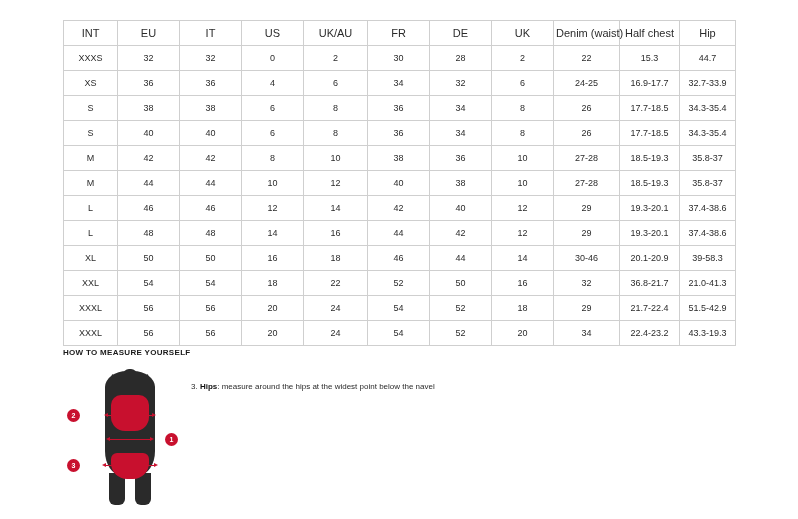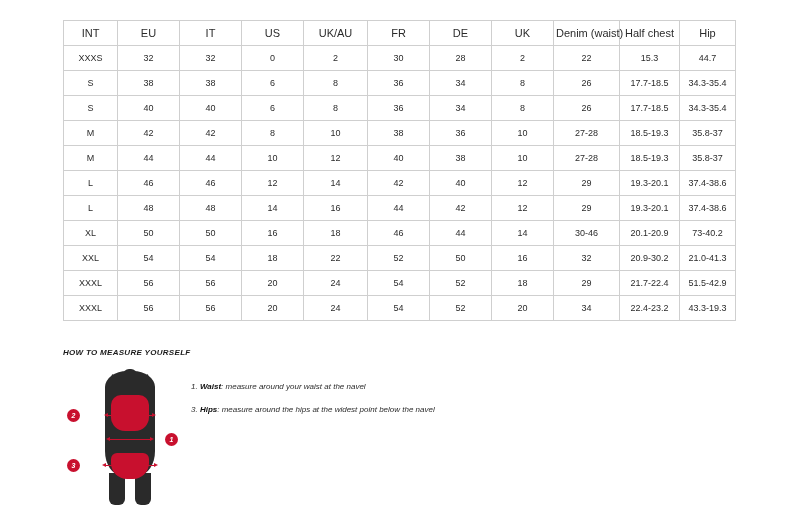--- a/index.html
+++ b/index.html
@@ -61,21 +61,20 @@
   col.c8  { width: 66px; }
   col.c9  { width: 60px; }
   col.c10 { width: 56px; }
 
   
   .measure-section {
     position: absolute;
     left: 63px;
     top: 348px;
     width: 680px;
-    font-style: italic;
   }
   .measure-title {
     font-size: 8px;
     font-weight: bold;
     letter-spacing: 0.3px;
     color: #1a1a1a;
     margin-bottom: 12px;
   }
   .measure-body {
     position: relative;
@@ -257,20 +256,33 @@
           <td>0</td>
           <td>2</td>
           <td>30</td>
           <td>28</td>
           <td>2</td>
           <td>22</td>
           <td>15.3</td>
           <td>44.7</td>
         </tr>
         <tr>
+          <td>XS</td>
+          <td>36</td>
+          <td>36</td>
+          <td>4</td>
+          <td>6</td>
+          <td>34</td>
+          <td>32</td>
+          <td>6</td>
+          <td>24-25</td>
+          <td>16.9-17.7</td>
+          <td>32.7-33.9</td>
+        </tr>
+        <tr>
           <td>S</td>
           <td>38</td>
           <td>38</td>
           <td>6</td>
           <td>8</td>
           <td>36</td>
           <td>34</td>
           <td>8</td>
           <td>26</td>
           <td>17.7-18.5</td>
@@ -345,33 +357,33 @@
           <td>XL</td>
           <td>50</td>
           <td>50</td>
           <td>16</td>
           <td>18</td>
           <td>46</td>
           <td>44</td>
           <td>14</td>
           <td>30-46</td>
           <td>20.1-20.9</td>
-          <td>73-40.2</td>
+          <td>39-58.3</td>
         </tr>
         <tr>
           <td>XXL</td>
           <td>54</td>
           <td>54</td>
           <td>18</td>
           <td>22</td>
           <td>52</td>
           <td>50</td>
           <td>16</td>
           <td>32</td>
-          <td>20.9-30.2</td>
+          <td>36.8-21.7</td>
           <td>21.0-41.3</td>
         </tr>
         <tr>
           <td>XXXL</td>
           <td>56</td>
           <td>56</td>
           <td>20</td>
           <td>24</td>
           <td>54</td>
           <td>52</td>
@@ -419,24 +431,20 @@
           <div class="m-line m-hip"></div>
 
           <div class="badge badge-1">1</div>
           <div class="badge badge-2">2</div>
           <div class="badge badge-3">3</div>
         </div>
       </div>
 
       <div class="notes-col">
         <div class="note">
-          <span>1.</span>
-          <b>Waist</b><span>: measure around your waist at the navel</span>
-        </div>
-        <div class="note">
           <span>3.</span>
           <b>Hips</b><span>: measure around the hips at the widest point below the navel</span>
         </div>
       </div>
 
     </div>
   </div>
 
 </div>
 

